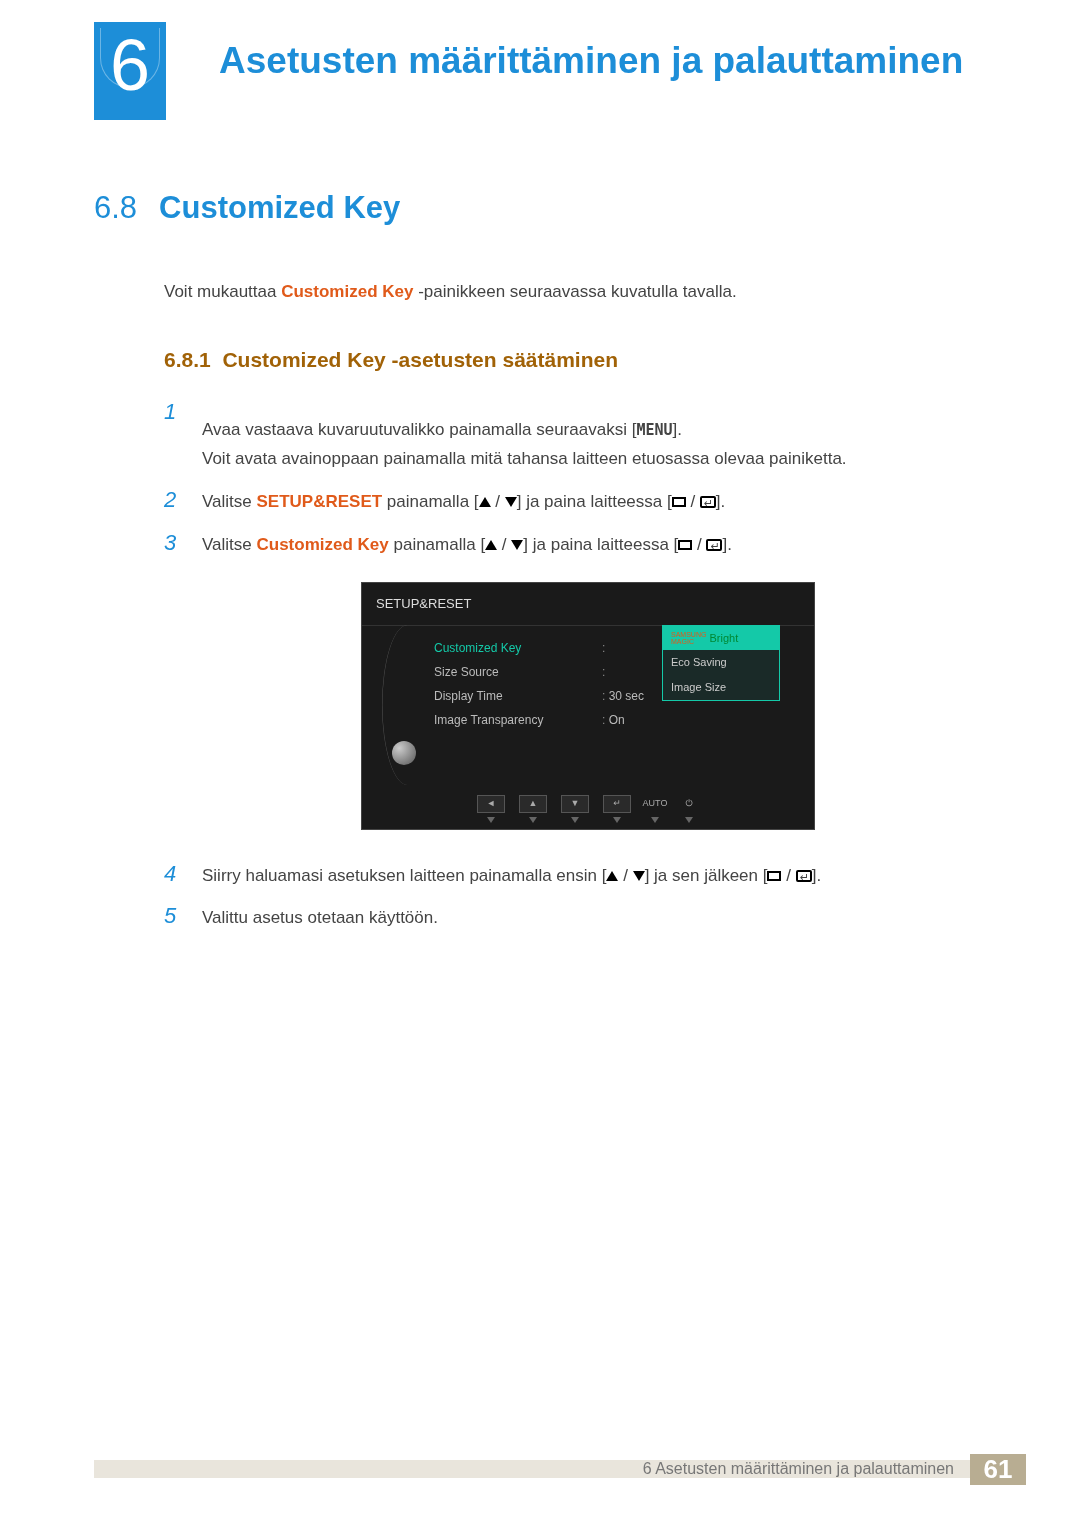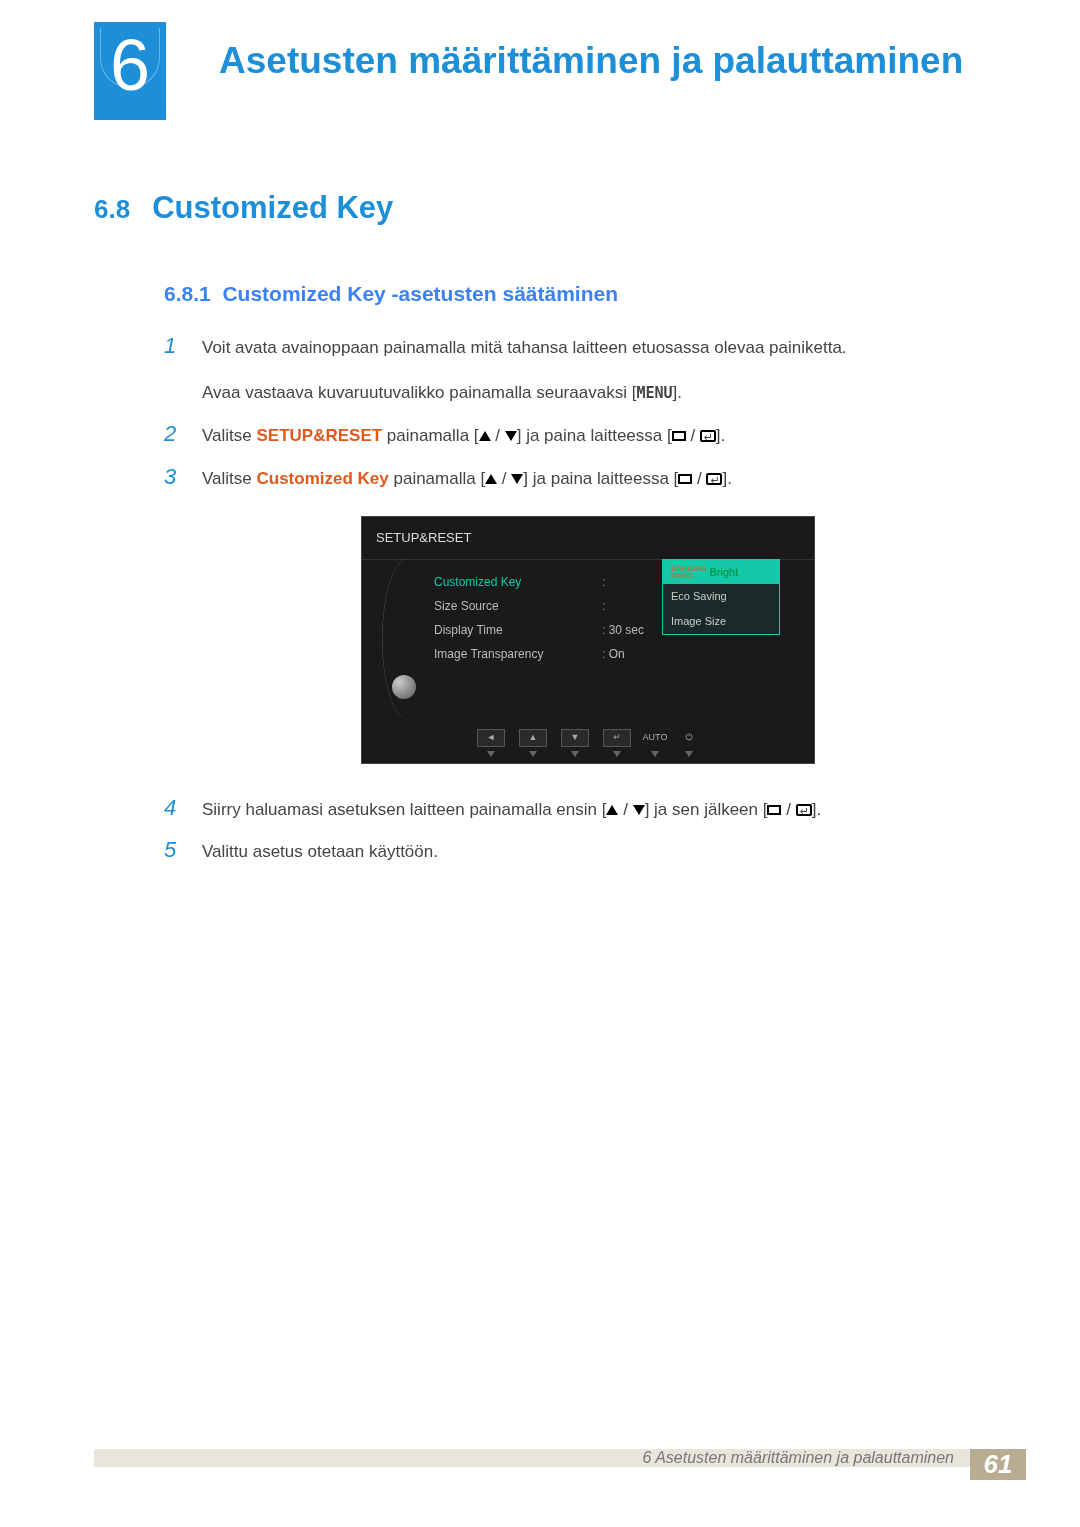--- a/index.html
+++ b/index.html
@@ -58,42 +58,42 @@
     width: 880px;
   }
 
   .sec-head {
     display: flex;
     gap: 22px;
     align-items: baseline;
     margin-bottom: 56px;
   }
   .sec-num {
-    font-size: 26px;
-    font-weight: 700;
+    font-size: 31px;
+    font-weight: 400;
     color: #1d8ed8;
   }
   .sec-title {
     font-size: 31px;
     font-weight: 600;
     color: #1d8ed8;
   }
 
   .intro-line {
     margin-left: 70px;
     font-size: 17px;
     color: #444;
   }
   .intro-line b { color: #e05a1a; font-weight: 700; }
 
   .subsec-head {
     margin-top: 46px;
     margin-left: 70px;
     font-size: 21px;
-    color: #3b82f6;
+    color: #a16207;
     font-weight: 600;
   }
 
   .steps {
     margin-top: 28px;
     margin-left: 70px;
   }
   .step {
     display: flex;
     gap: 18px;
@@ -282,22 +282,21 @@
   }
 
   
   .footer {
     position: absolute;
     left: 94px;
     right: 54px;
     bottom: 38px;
     height: 40px;
     display: flex;
-    align-items: flex-start;
-    font-style: italic;
+    align-items: center;
   }
   .footer-bar {
     flex: 1;
     background: #e9e5dc;
     display: flex;
     align-items: center;
     justify-content: flex-end;
     padding-right: 16px;
     color: #777;
     font-size: 16px;
@@ -322,34 +321,37 @@
 </div>
 <div class="chapter-title">Asetusten määrittäminen ja palauttaminen</div>
 
 <div class="content">
 
   <div class="sec-head">
     <div class="sec-num">6.8</div>
     <div class="sec-title">Customized Key</div>
   </div>
 
+  <div class="intro-line">
+    <span>Voit mukauttaa </span><b>Customized Key</b><span> -painikkeen seuraavassa kuvatulla tavalla.</span>
+  </div>
 
   <div class="subsec-head">
     <span>6.8.1</span>&nbsp;&nbsp;<span>Customized Key -asetusten säätäminen</span>
   </div>
 
   <div class="steps">
 
     <div class="step">
       <div class="step-num">1</div>
       <div class="step-body">
-        <div>Voit avata avainoppaan painamalla mitä tahansa laitteen etuosassa olevaa painiketta.</div>
         <div style="margin-top:16px">
           <span>Avaa vastaava kuvaruutuvalikko painamalla seuraavaksi [</span><span class="btn-box">MENU</span><span>].</span>
         </div>
+        <div>Voit avata avainoppaan painamalla mitä tahansa laitteen etuosassa olevaa painiketta.</div>
       </div>
     </div>
 
     <div class="step">
       <div class="step-num">2</div>
       <div class="step-body">
         <span>Valitse </span><b class="orange">SETUP&amp;RESET</b><span> painamalla [</span><span class="tri-up"></span> / <span class="tri-down"></span><span>] ja paina laitteessa [</span><span class="rect-icon"></span> / <span class="enter-icon"></span><span>].</span>
       </div>
     </div>
 

